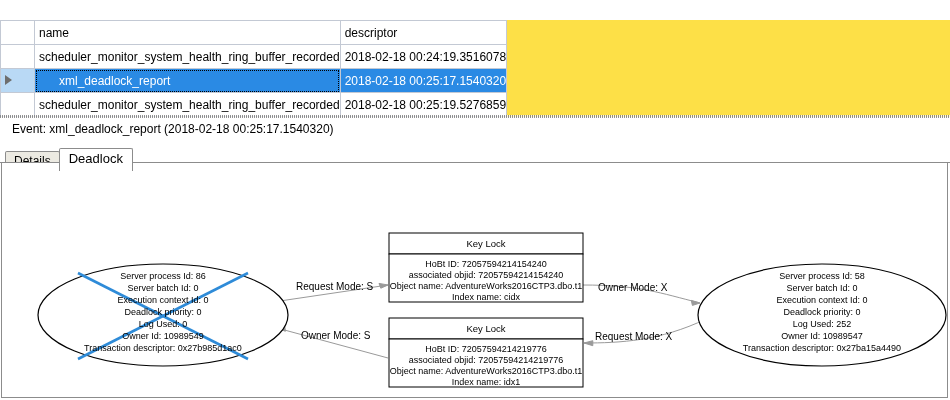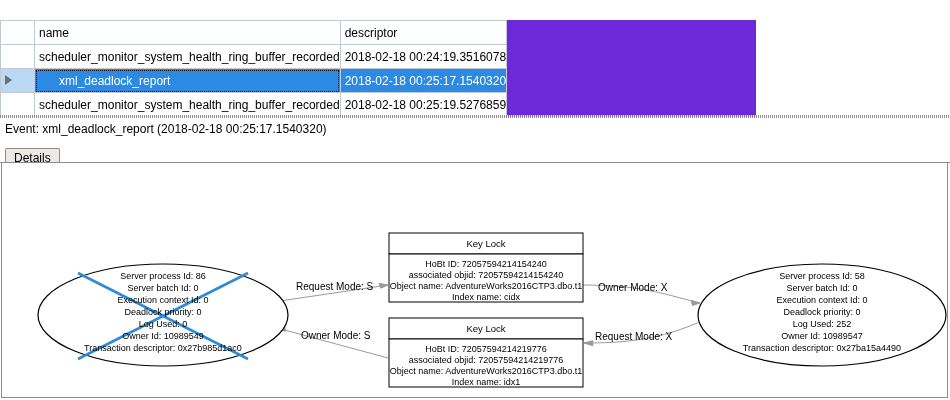--- a/index.html
+++ b/index.html
@@ -13,22 +13,22 @@
   
   .banner{
     position:absolute;left:0;top:0;width:950px;height:19px;
     background:#fcfbe3;border-bottom:1px solid #c6c6bd;
     display:flex;align-items:center;padding-left:6px;box-sizing:border-box;
     font-size:12px;color:#000;
   }
 
   
   .grid-area{
-    position:absolute;left:0;top:20px;width:756px;height:97px;
-    background:#6d28d9;
+    position:absolute;left:0;top:20px;width:950px;height:97px;
+    background:#fde047;
   }
   table.grid{
     border-collapse:collapse;table-layout:fixed;background:#fff;
     border:0;
   }
   table.grid th, table.grid td{
     border:1px solid #c3c9d4;
     height:23px;font-weight:normal;font-size:12px;
     padding:0 0 0 4px;text-align:left;
     white-space:nowrap;overflow:hidden;
@@ -49,21 +49,21 @@
   }
   .tri{
     display:inline-block;width:0;height:0;
     border-top:5px solid transparent;border-bottom:5px solid transparent;
     border-left:7px solid #6e6e6e;
   }
 
   
   .event-hdr{
     position:absolute;left:0;top:118px;width:950px;height:22px;
-    background:#fff;display:flex;align-items:center;padding-left:5px;
+    background:#fff;display:flex;align-items:center;padding-left:12px;
     box-sizing:border-box;font-size:12px;
   }
   .hscroll{
     position:absolute;left:0;top:115px;width:950px;height:4px;
     background:repeating-linear-gradient(90deg,#808080 0 1px,#ffffff 1px 2px);
     opacity:.85;
   }
 
   
   .tabs{
@@ -151,20 +151,23 @@
 
   <div class="event-hdr">
     <span>Event: xml_deadlock_report (2018-02-18 00:25:17.1540320)</span>
   </div>
 
   <div class="tabs">
     <div class="tabstrip">
       <div class="tab">
         <span>Details</span>
       </div>
+      <div class="tab active">
+        <span>Deadlock</span>
+      </div>
     </div>
   </div>
   <div class="tab-underline"></div>
 
   <div class="canvas">
     <div class="canvas-frame"></div>
     <svg class="diagram" width="950" height="237" viewBox="0 0 950 237">
 
       <g>
         <path class="edge" d="M273,139 L388,122"></path>

